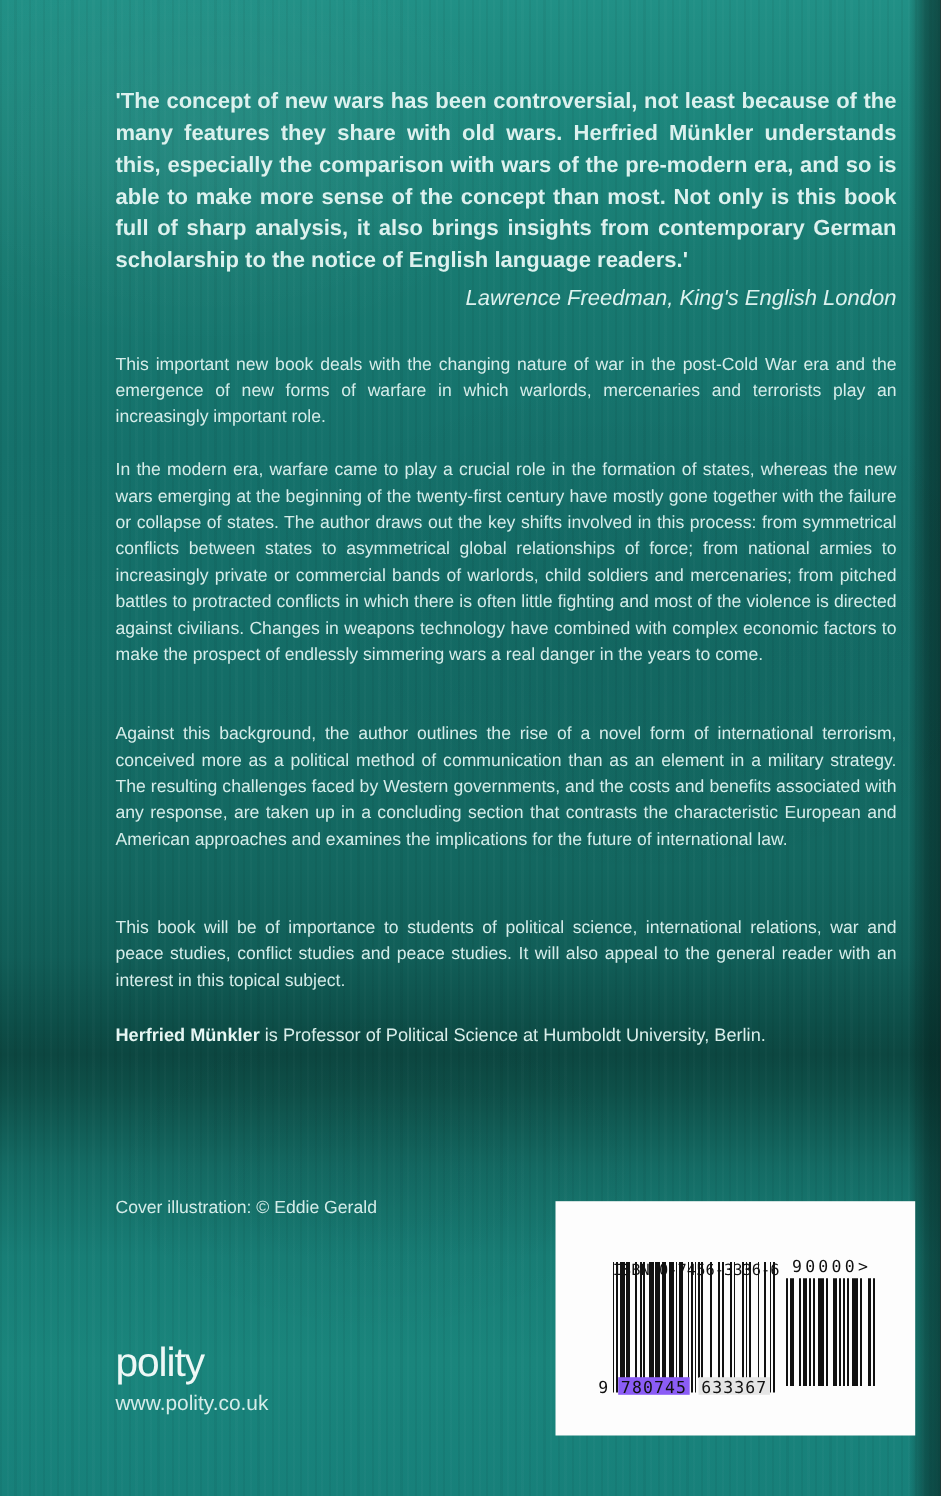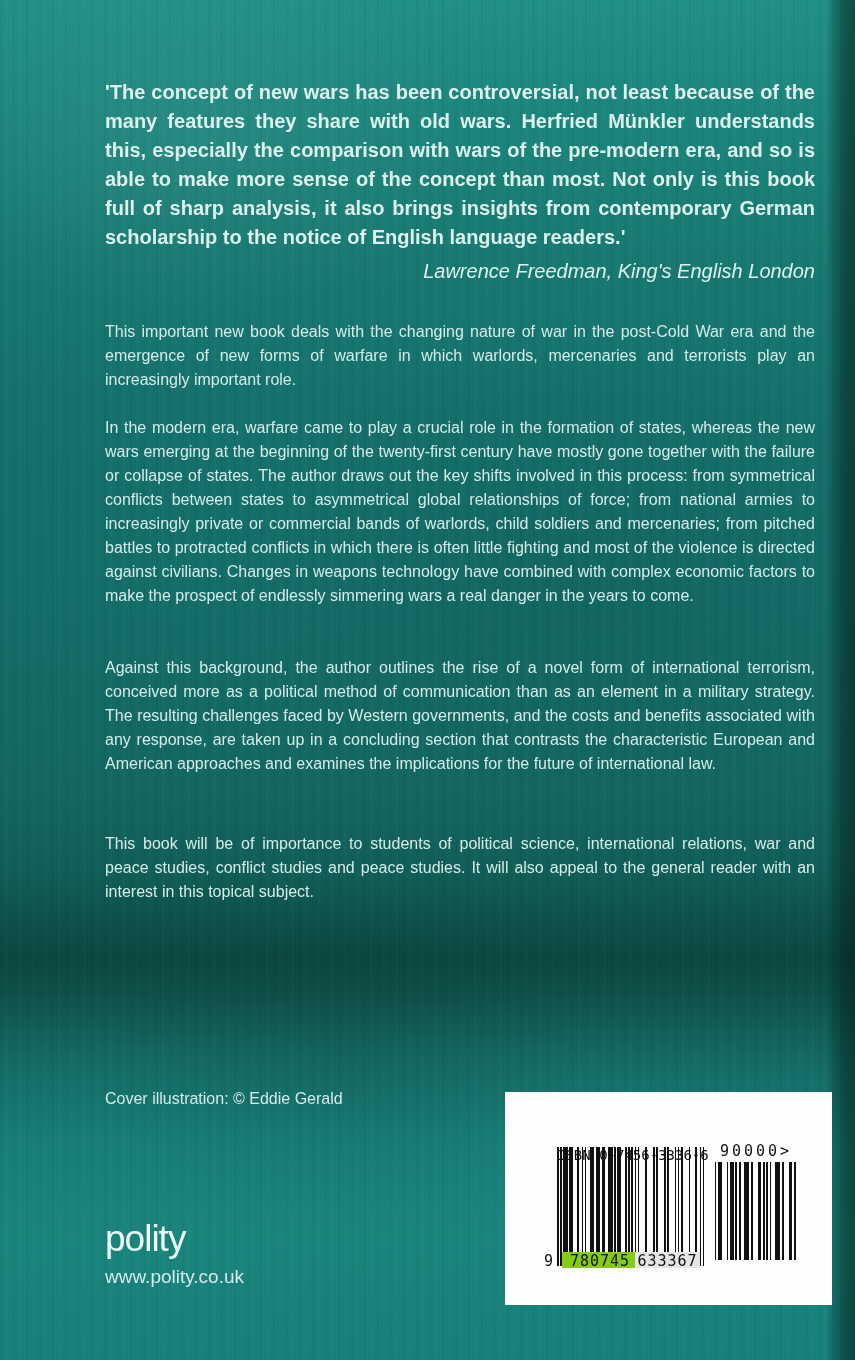--- a/index.html
+++ b/index.html
@@ -77,41 +77,44 @@
   
   .barcode-box{
     position:absolute;left:505px;top:1092px;width:327px;height:213px;
     background:#fdfdfd;z-index:3;
   }
   .bb{position:absolute;font-family:"DejaVu Sans Mono",monospace;color:#111;}
   .isbn-label{left:52px;top:31px;width:147px;font-size:14px;white-space:nowrap;margin-top:24px;}
   .main-bars{left:52px;top:55px;}
   .supp-bars{left:208px;top:70px;}
   .digit-left{left:28px;top:160px;width:20px;text-align:right;font-size:15px;background:#fdfdfd;height:16px;}
-  .digit-g1{left:57px;top:160px;width:76px;text-align:center;font-size:15px;background:#84cc16;height:16px;letter-spacing:1px;}
+  .digit-g1{left:57px;top:160px;width:65px;text-align:center;font-size:15px;background:#8b5cf6;height:16px;letter-spacing:1px;}
   .digit-g2{left:130px;top:160px;width:65px;text-align:center;font-size:15px;background:#e5e5e5;height:16px;letter-spacing:1px;}
   .supp-label{left:206px;top:50px;width:90px;text-align:center;font-size:15px;letter-spacing:3px;}
 </style>
 </head>
 <body>
 
 <div class="cover">
 
   <div class="block quote">'The concept of new wars has been controversial, not least because of the many features they share with old wars. Herfried Münkler understands this, especially the comparison with wars of the pre-modern era, and so is able to make more sense of the concept than most. Not only is this book full of sharp analysis, it also brings insights from contemporary German scholarship to the notice of English language readers.'</div>
 
   <div class="block attribution">Lawrence Freedman, King's English London</div>
 
   <div class="block para p1">This important new book deals with the changing nature of war in the post-Cold War era and the emergence of new forms of warfare in which warlords, mercenaries and terrorists play an increasingly important role.</div>
 
   <div class="block para p2">In the modern era, warfare came to play a crucial role in the formation of states, whereas the new wars emerging at the beginning of the twenty-first century have mostly gone together with the failure or collapse of states. The author draws out the key shifts involved in this process: from symmetrical conflicts between states to asymmetrical global relationships of force; from national armies to increasingly private or commercial bands of warlords, child soldiers and mercenaries; from pitched battles to protracted conflicts in which there is often little fighting and most of the violence is directed against civilians. Changes in weapons technology have combined with complex economic factors to make the prospect of endlessly simmering wars a real danger in the years to come.</div>
 
   <div class="block para p3">Against this background, the author outlines the rise of a novel form of international terrorism, conceived more as a political method of communication than as an element in a military strategy. The resulting challenges faced by Western governments, and the costs and benefits associated with any response, are taken up in a concluding section that contrasts the characteristic European and American approaches and examines the implications for the future of international law.</div>
 
   <div class="block para p4">This book will be of importance to students of political science, international relations, war and peace studies, conflict studies and peace studies. It will also appeal to the general reader with an interest in this topical subject.</div>
 
+  <div class="block author-line">
+    <b>Herfried Münkler</b><span> is Professor of Political Science at Humboldt University, Berlin.</span>
+  </div>
 
   <div class="block credits">
     <div>Cover illustration: © Eddie Gerald</div>
   </div>
 
   <div class="block publisher">
     <div class="wordmark">polity</div>
     <div class="website">www.polity.co.uk</div>
   </div>
 

